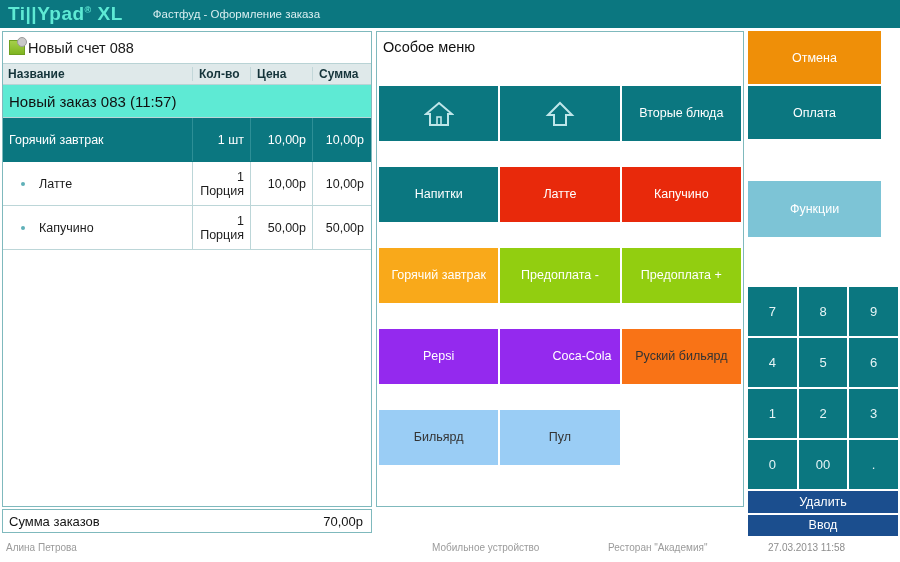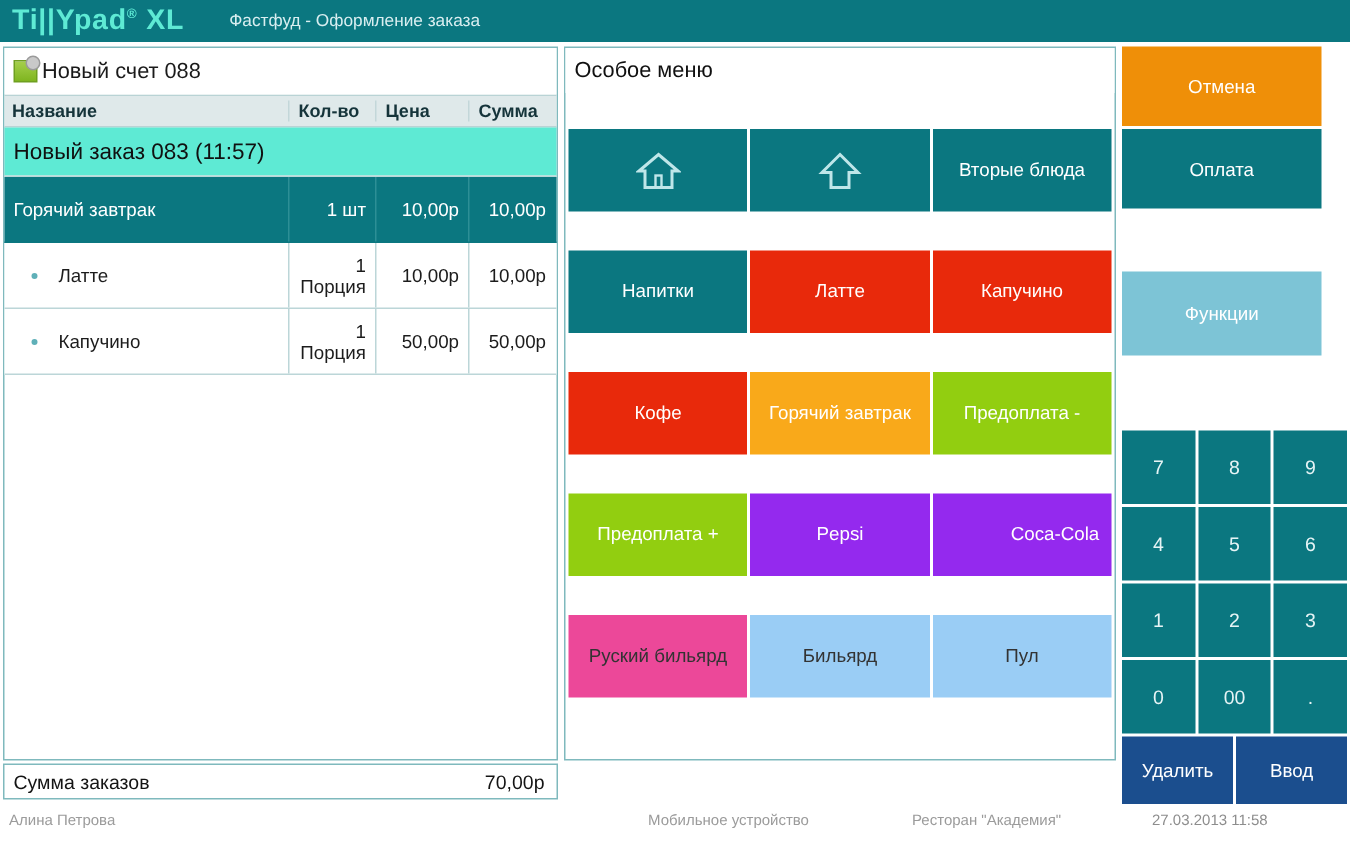--- a/index.html
+++ b/index.html
@@ -142,21 +142,21 @@
     position: absolute; left: 0; top: 256px; width: 150px;
     display: grid; grid-template-columns: repeat(3, 1fr);
     grid-auto-rows: 49px; gap: 2px;
   }
   .key {
     background: #0b7780; color: #e6f4f5; font-size: 13px;
     display: flex; align-items: center; justify-content: center;
   }
   .keypad-bottom {
     position: absolute; left: 0; top: 460px; width: 150px;
-    display: grid; grid-template-columns: 1fr 1fr; gap: 2px; height: 45px;
+    display: grid; grid-template-columns: 1fr; gap: 2px; height: 45px;
   }
   .key-action {
     background: #1b4e8e; color: #ffffff; font-size: 12.5px;
     display: flex; align-items: center; justify-content: center;
   }
 
   
   .statusbar {
     position: absolute; left: 0; top: 538px; width: 900px; height: 24px;
     background: #ffffff; color: #9b9b9b; font-size: 10px;
@@ -252,39 +252,36 @@
         </div>
         <div class="tile" style="background: rgb(11, 119, 128);">
           <span>Напитки</span>
         </div>
         <div class="tile" style="background: rgb(232, 41, 11);">
           <span>Латте</span>
         </div>
         <div class="tile" style="background: rgb(232, 41, 11);">
           <span>Капучино</span>
         </div>
-        <div class="tile" style="background: rgb(232, 41, 11);">
-          <span>Кофе</span>
-        </div>
         <div class="tile" style="background: rgb(249, 169, 26);">
           <span>Горячий завтрак</span>
         </div>
         <div class="tile" style="background: rgb(146, 206, 16);">
           <span>Предоплата -</span>
         </div>
         <div class="tile" style="background: rgb(146, 206, 16);">
           <span>Предоплата +</span>
         </div>
         <div class="tile" style="background: rgb(148, 41, 238);">
           <span>Pepsi</span>
         </div>
         <div class="tile" style="background: rgb(148, 41, 238); padding-left: 48px;">
           <span>Coca-Cola</span>
         </div>
-        <div class="tile dark-text" style="background: #ec4899;">
+        <div class="tile dark-text" style="background: #f97316;">
           <span>Руский бильярд</span>
         </div>
         <div class="tile dark-text" style="background: rgb(154, 205, 245);">
           <span>Бильярд</span>
         </div>
         <div class="tile dark-text" style="background: rgb(154, 205, 245);">
           <span>Пул</span>
         </div>
       </div>
   </div>

